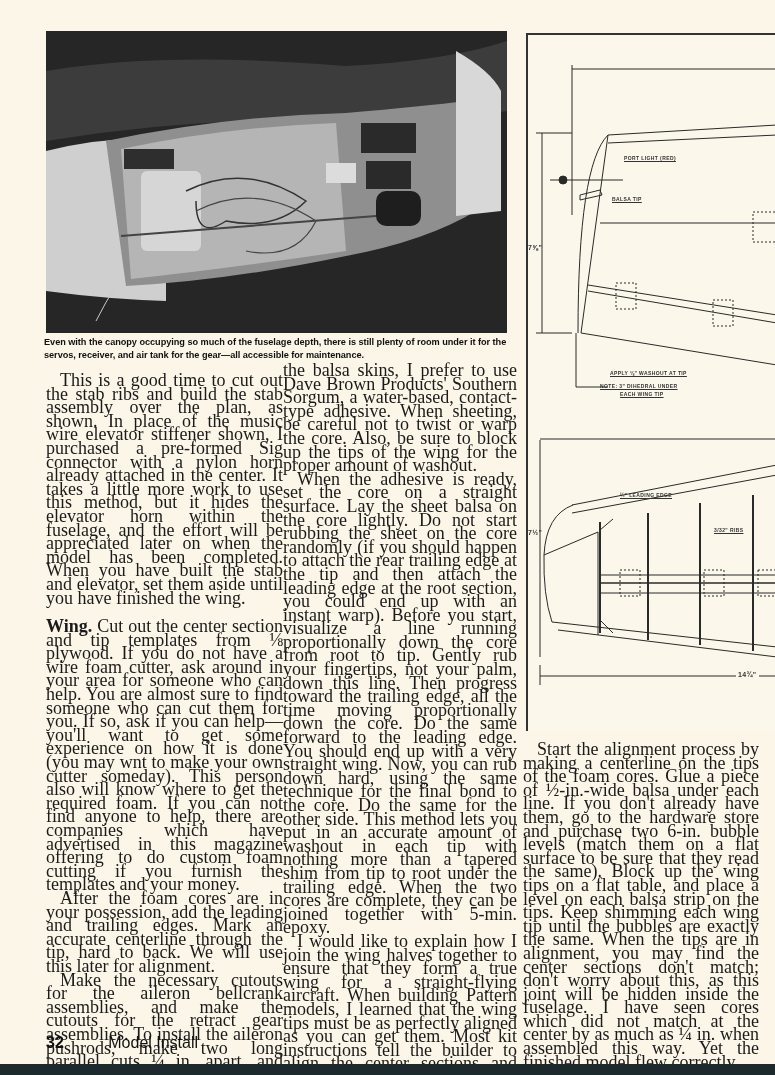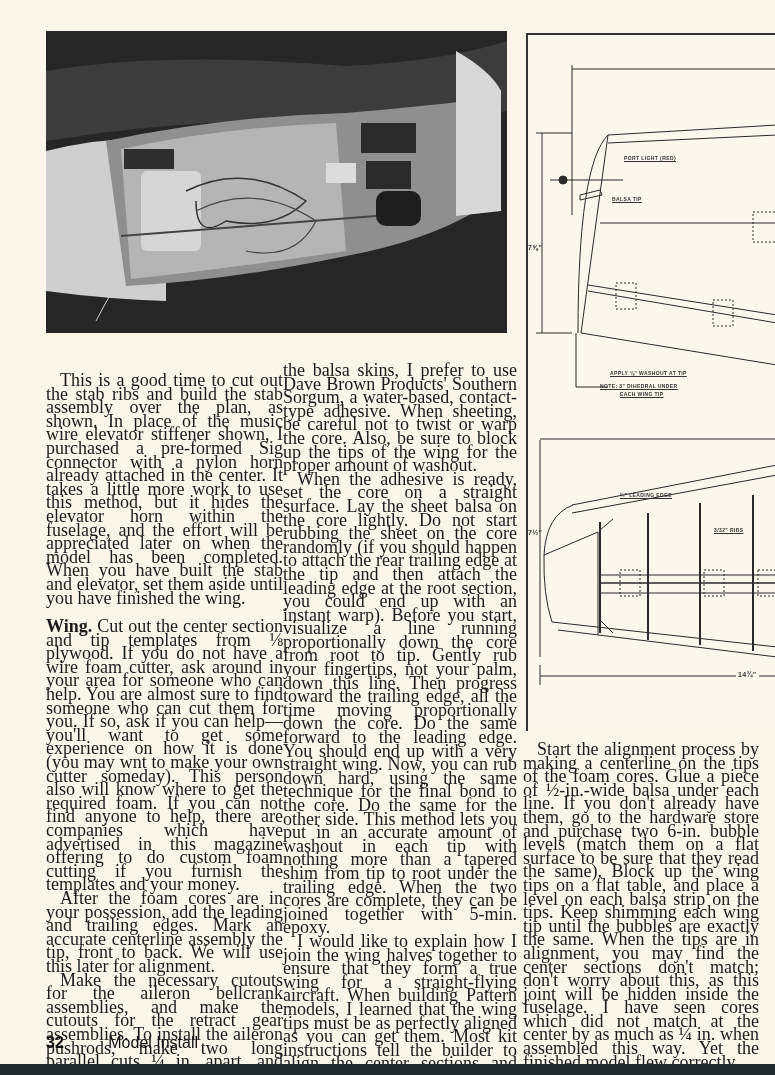--- a/index.html
+++ b/index.html
@@ -40,25 +40,26 @@
       <rect x="330" y="160" width="45" height="35" rx="10" fill="#1e1e1e"></rect>
       <rect x="280" y="132" width="30" height="20" fill="#dcdcdc"></rect>
       <path d="M140 160 Q200 130 260 170 Q230 200 180 190 Q150 210 150 170" stroke="#333" stroke-width="1.5" fill="none"></path>
       <path d="M150 180 Q210 150 270 190 Q250 230 200 220" stroke="#444" stroke-width="1.2" fill="none"></path>
       <line x1="75" y1="205" x2="330" y2="185" stroke="#444" stroke-width="2"></line>
       <path d="M410 20 Q445 40 455 60 L455 180 L410 185 Z" fill="#d8d8d8"></path>
       <path d="M70 255 Q60 270 50 290" stroke="#ccc" stroke-width="1" fill="none"></path>
     </svg>
   </div>
 
+  <div class="caption">Even with the canopy occupying so much of the fuselage depth, there is still plenty of room under it for the servos, receiver, and air tank for the gear—all accessible for maintenance.</div>
 
   <div class="col col1">
     <p>This is a good time to cut out the stab ribs and build the stab assembly over the plan, as shown. In place of the music wire elevator stiffener shown, I purchased a pre-formed Sig connector with a nylon horn already attached in the center. It takes a little more work to use this method, but it hides the elevator horn within the fuselage, and the effort will be appreciated later on when the model has been completed. When you have built the stab and elevator, set them aside until you have finished the wing.</p>
     <p class="noind gap"><b>Wing.</b><span> Cut out the center section and tip templates from ⅛ plywood. If you do not have a wire foam cutter, ask around in your area for someone who can help. You are almost sure to find someone who can cut them for you. If so, ask if you can help—you'll want to get some experience on how it is done (you may wnt to make your own cutter someday). This person also will know where to get the required foam. If you can not find anyone to help, there are companies which have advertised in this magazine offering to do custom foam cutting if you furnish the templates and your money.</span></p>
-    <p>After the foam cores are in your possession, add the leading and trailing edges. Mark an accurate centerline assembly the tip, front to back. We will use this later for alignment.</p>
+    <p>After the foam cores are in your possession, add the leading and trailing edges. Mark an accurate centerline through the tip, hard to back. We will use this later for alignment.</p>
     <p>Make the necessary cutouts for the aileron bellcrank assemblies, and make the cutouts for the retract gear assemblies. To install the aileron pushrods, make two long parallel cuts ¼ in. apart, and remove the foam between them. Install the Gold-N-Rods, and glue them in place. Reinstall the foam, using Titebond glue. (If the foam can not be reused because it is in little pieces, forget it, and install a soft piece of ¼-in. balsa. Sand flush with the top of the foam core.)</p>
   </div>
 
   <div class="col col2">
     <p class="noind">the balsa skins, I prefer to use Dave Brown Products' Southern Sorgum, a water-based, contact-type adhesive. When sheeting, be careful not to twist or warp the core. Also, be sure to block up the tips of the wing for the proper amount of washout.</p>
     <p>When the adhesive is ready, set the core on a straight surface. Lay the sheet balsa on the core lightly. Do not start rubbing the sheet on the core randomly (if you should happen to attach the rear trailing edge at the tip and then attach the leading edge at the root section, you could end up with an instant warp). Before you start, visualize a line running proportionally down the core from root to tip. Gently rub your fingertips, not your palm, down this line. Then progress toward the trailing edge, all the time moving proportionally down the core. Do the same forward to the leading edge. You should end up with a very straight wing. Now, you can rub down hard, using the same technique for the final bond to the core. Do the same for the other side. This method lets you put in an accurate amount of washout in each tip with nothing more than a tapered shim from tip to root under the trailing edge. When the two cores are complete, they can be joined together with 5-min. epoxy.</p>
     <p>I would like to explain how I join the wing halves together to ensure that they form a true wing for a straight-flying aircraft. When building Pattern models, I learned that the wing tips must be as perfectly aligned as you can get them. Most kit instructions tell the builder to align the center sections and glue at that point. This should not be done, because many foam cores are not cut straight from root to tip. If they are joined without checking, you may end up with a very large propeller-type, twisted wing, which will not track with the wings level through a looping maneuver. Since the wing tips do much of the work during various maneuvers, it seems to me that the tips of each panel must be well aligned.</p>
   </div>
 
   <div class="drawing">

